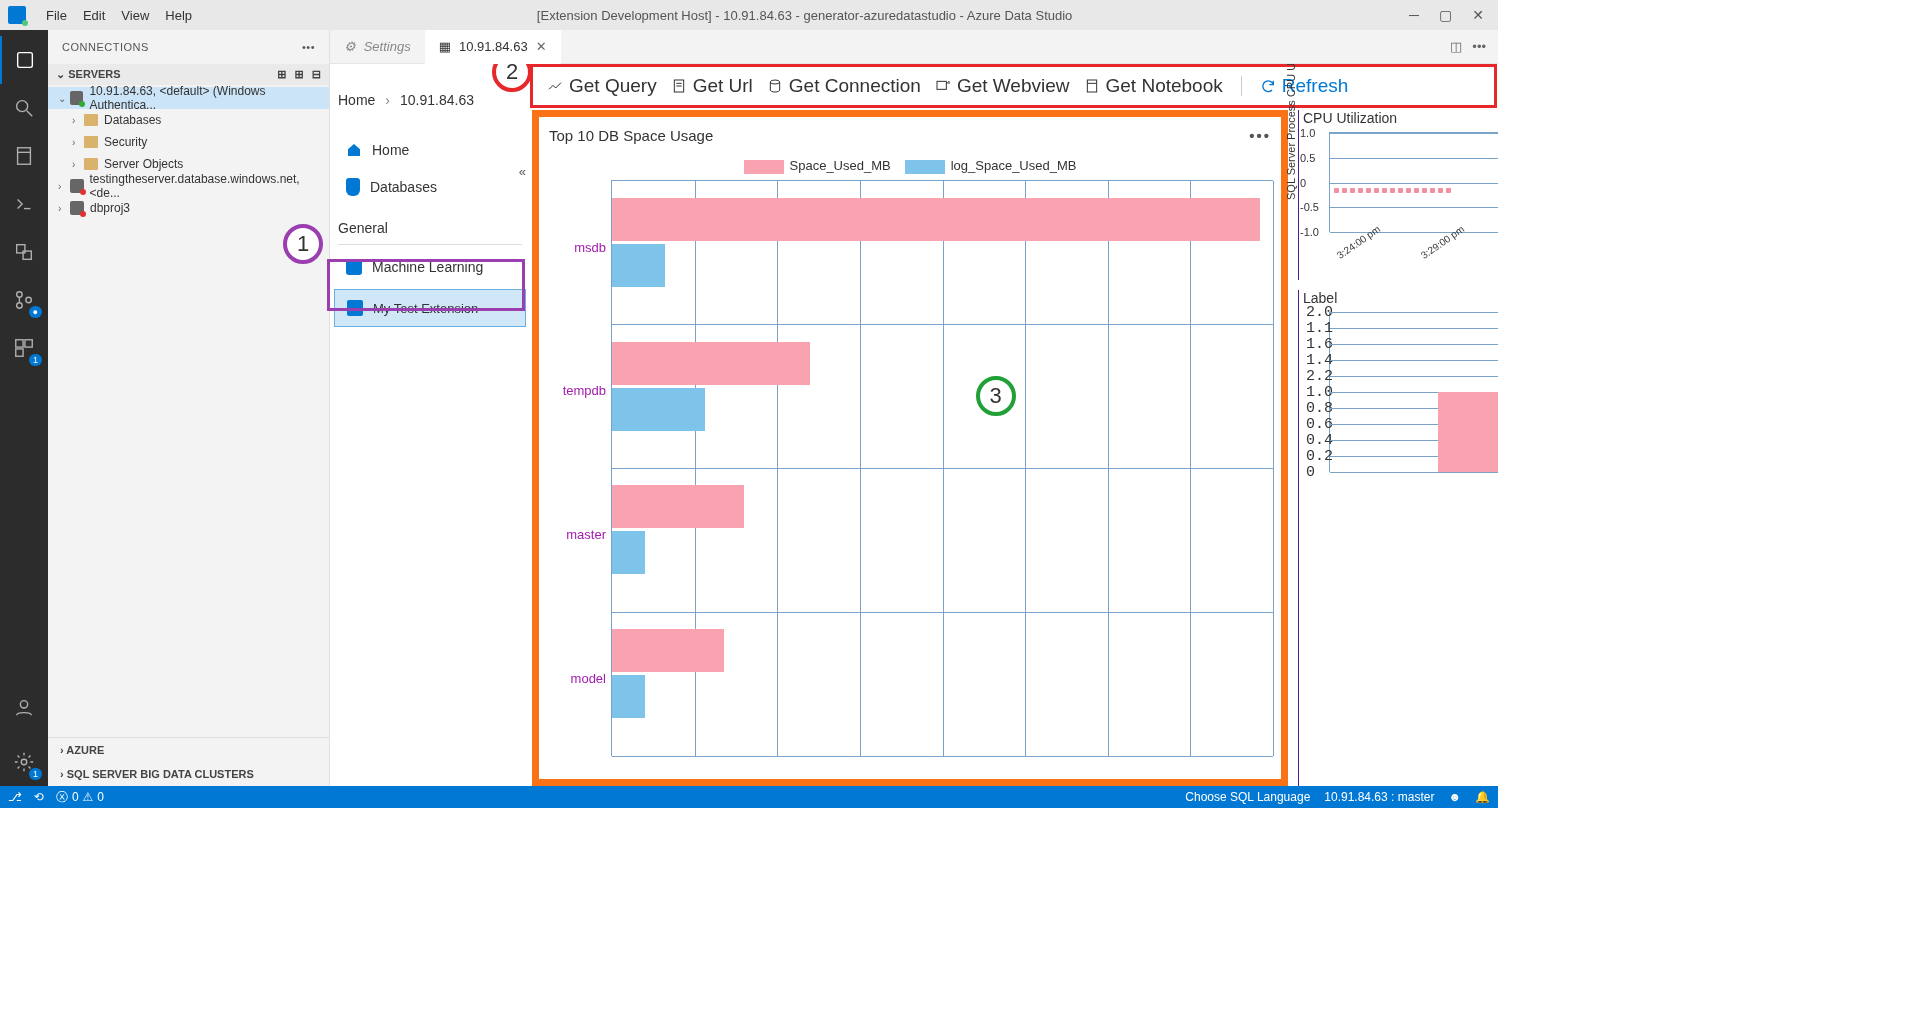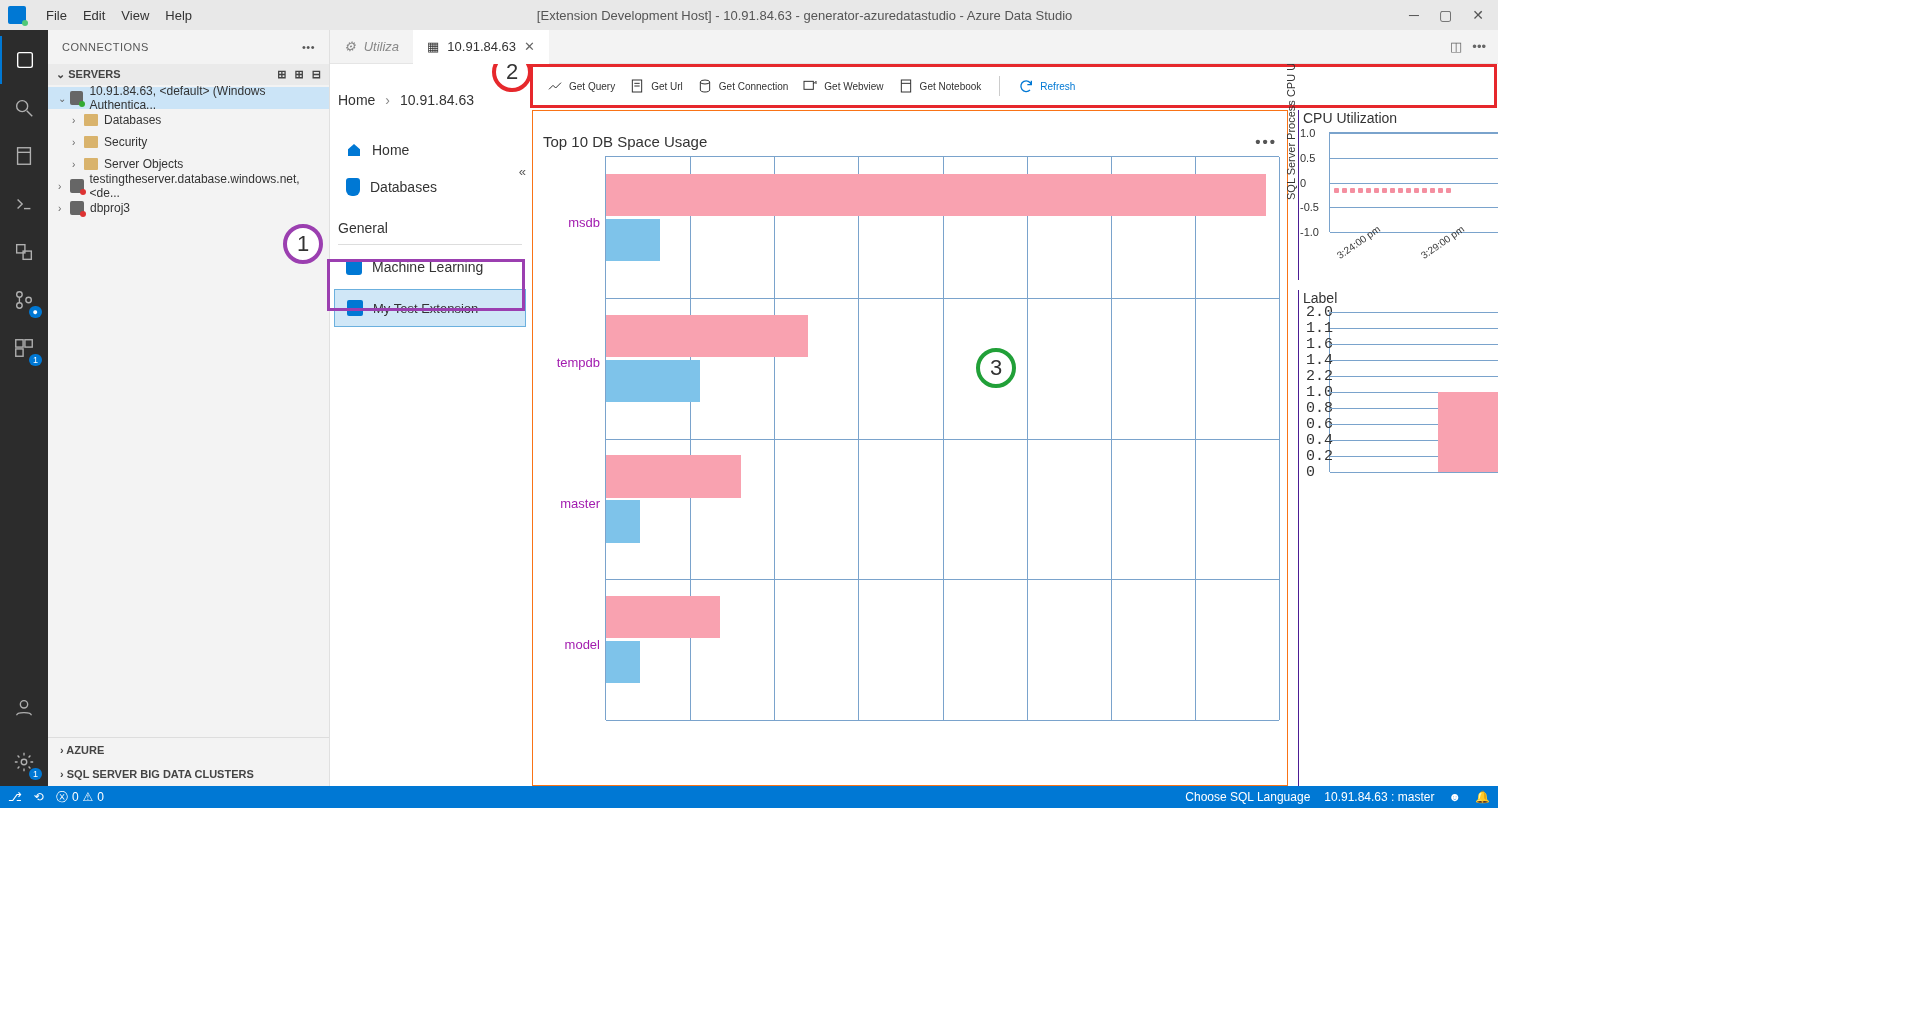--- a/index.html
+++ b/index.html
@@ -65,27 +65,27 @@
 .insightnav .nav-item .ic-db { width: 14px; height: 18px; background: #0078d4; border-radius: 3px 3px 6px 6px; }
 .insightnav .group-label { padding: 14px 8px 6px; font-size: 14px; color: #333; font-weight: 400; }
 .insightnav hr { border: none; border-top: 1px solid #ddd; margin: 2px 8px 4px; }
 .insightnav .selected-ext { background: #d0e7f7; border: 1px solid #6bb0de; margin: 4px; padding: 10px 12px; display: flex; align-items: center; gap: 10px; }
 .insightnav .ic-ml { width:16px;height:16px;background:#0078d4;border-radius:3px;}
 .insightnav .ic-ext { width:16px;height:16px;background:#0078d4;border-radius:2px;}
 
 
 .dash { flex: 1; position: relative; display: flex; }
 .toolbar-box { position: absolute; top: 0; left: 0; right: 1px; border: 3px solid #e6282c; height: 44px; display: flex; align-items: center; gap: 14px; padding: 0 14px; background: #fff; }
-.toolbar-box .tbtn { display: flex; align-items: center; gap: 6px; cursor: pointer; color: #333; font-size: 10px; }
+.toolbar-box .tbtn { display: flex; align-items: center; gap: 6px; cursor: pointer; color: #333; font-size: 19px; }
 .toolbar-box .tbtn.blue { color: #0078d4; }
 .toolbar-box .sep { width: 1px; height: 20px; background: #ccc; margin: 0 4px; }
 .toolbar-box svg { width: 16px; height: 16px; }
 
 .widgets { position: absolute; top: 46px; left: 0; right: 0; bottom: 0; display: flex; gap: 10px; padding: 0 0 0 2px;}
-.widget.big { flex: 1; border: 1px solid #f97316; padding: 16px 8px; position: relative;}
+.widget.big { flex: 1; border: 7px solid #f97316; padding: 4px 8px; position: relative;}
 .widget.side { width: 200px; display: flex; flex-direction: column; gap: 10px; }
 .widget .wtitle { font-size: 15px; padding: 6px 2px; display: flex; justify-content: space-between; align-items: center; color: #333;}
 .widget .wmenu { letter-spacing: 2px; cursor: pointer; color: #555; font-weight: bold; }
 
 
 .legend { text-align: center; padding: 8px 0 6px; font-size: 13px; display: flex; justify-content: center; gap: 14px;}
 .legend .sw { display: inline-block; width: 40px; height: 14px; vertical-align: middle; margin-right: 6px;}
 .chartgrid { position: relative; margin-left: 64px; border-top: 1px solid #7aa3cc; border-left: 1px solid #7aa3cc; height: calc(100% - 78px);}
 .chartgrid .vl { position: absolute; top: 0; bottom: 0; border-left: 1px solid #7aa3cc; }
 .chartgrid .hl { position: absolute; left: 0; right: 0; border-top: 1px solid #7aa3cc; }
@@ -252,21 +252,21 @@
     <div class="sb-bottom">
       <div class="node"><span class="twisty">›</span> <span>AZURE</span></div>
       <div class="node"><span class="twisty">›</span> <span>SQL SERVER BIG DATA CLUSTERS</span></div>
     </div>
   </div>
 
   <div class="editor">
     <div class="tabs">
       <div class="tab">
         <span>⚙</span>
-        <span>Utiliza</span>
+        <span>Settings</span>
       </div>
       <div class="tab active">
         <span>▦</span>
         <span>10.91.84.63</span>
         <span class="close">✕</span>
       </div>
       <div class="right-icons">
         <span>◫</span>
         <span>•••</span>
       </div>
@@ -348,20 +348,24 @@
               </svg>
               <span>Refresh</span>
             </div>
         </div>
 
         <div class="widgets">
           <div class="widget big">
             <div class="wtitle">
               <span>Top 10 DB Space Usage</span>
               <span class="wmenu">•••</span>
+            </div>
+            <div class="legend">
+              <span><span class="sw" style="background:#f9a2b0"></span><span>Space_Used_MB</span></span>
+              <span><span class="sw" style="background:#7ec3ea"></span><span>log_Space_Used_MB</span></span>
             </div>
             <div class="chartgrid">
               <div class="vl" style="left:12.5%"></div>
                 <div class="vl" style="left:25%"></div>
                 <div class="vl" style="left:37.5%"></div>
                 <div class="vl" style="left:50%"></div>
                 <div class="vl" style="left:62.5%"></div>
                 <div class="vl" style="left:75%"></div>
                 <div class="vl" style="left:87.5%"></div>
                 <div class="vl" style="left:100%"></div>

